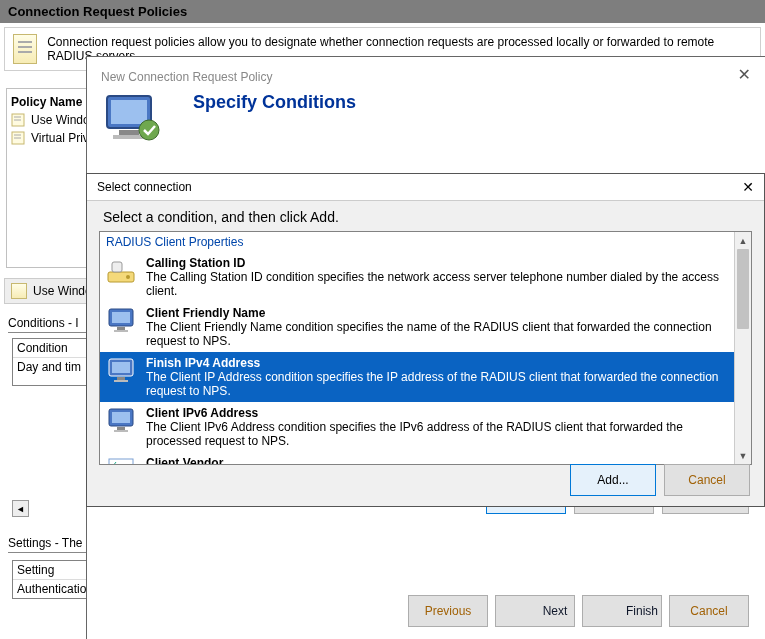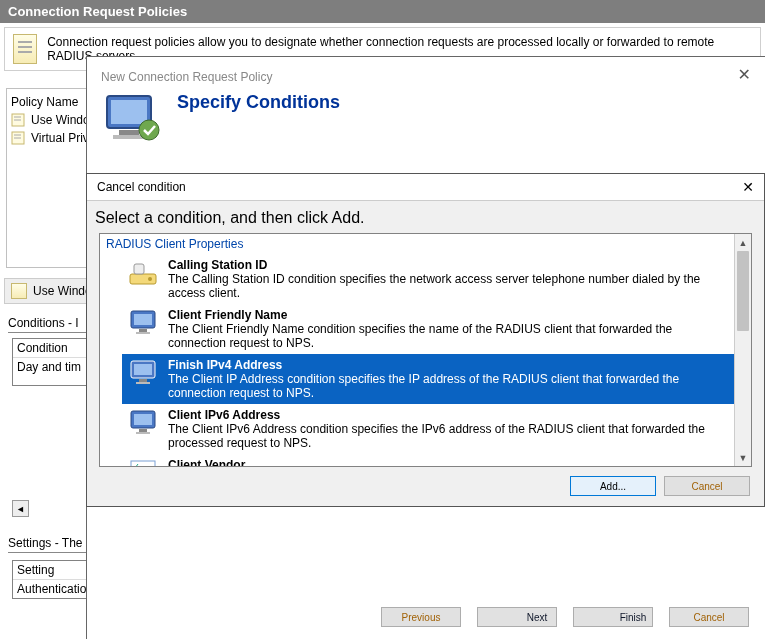--- a/index.html
+++ b/index.html
@@ -1,28 +1,28 @@
 <!DOCTYPE html>
 <html><head>
 <meta charset="utf-8">
 <style>
   * { box-sizing: border-box; font-family: "Segoe UI", Tahoma, sans-serif; }
   body { margin: 0; background: #fff; width: 765px; height: 639px; overflow: hidden; position: relative; font-size: 12px; color: #000; }
 
   
-  .main-header { background: #7e7e7e; color: #ffffff; font-weight: bold; padding: 4px 8px; font-size: 13px; }
+  .main-header { background: #7e7e7e; color: #000000; font-weight: bold; padding: 4px 8px; font-size: 13px; }
 
   
   .info-strip { border: 1px solid #cfcfcf; margin: 4px; padding: 6px 8px; display: flex; align-items: center; gap: 10px; background: #fff; }
   .info-icon { width: 26px; height: 30px; background: linear-gradient(#fffde6,#f7ecb5); border:1px solid #c7b870; position: relative; }
   .info-icon::after { content:""; position:absolute; left:4px; right:4px; top:6px; height:2px; background:#aaa; box-shadow:0 5px 0 #aaa,0 10px 0 #aaa; }
 
   
   .panel-left { position:absolute; left:6px; top:88px; width:90px; border:1px solid #c0c0c0; padding:4px; background:#fff; z-index:0; height:180px;}
-  .panel-left .hdr { font-size:12px; padding:2px 0;}
+  .panel-left .hdr { font-size:12px; padding:2px 0;font-weight:bold;}
   .policy-item { display:flex; align-items:center; gap:4px; font-size:12px; white-space:nowrap; overflow:hidden; padding:1px 0;}
   .policy-item svg { flex-shrink:0; }
 
   
   .grey-bar { position:absolute; top:278px; left:4px; right:4px; height:26px; background:#eee; border:1px solid #ccc; display:flex; align-items:center; padding-left:6px; gap:6px;}
   .grey-bar .mini-icon { width:16px;height:16px; background:linear-gradient(#fffde6,#f7ecb5); border:1px solid #c7b870; }
 
   .section-label { position:absolute; left:8px; font-size:12px; }
   .hr-line { position:absolute; left:8px; right:8px; border-top:1px solid #888; }
 
@@ -37,41 +37,41 @@
 
   
   .settings-box { position:absolute; left:12px; top:560px; width:80px; border:1px solid #828282; }
   .settings-box .ch { border-bottom:1px solid #dcdcdc; padding:2px 4px; }
   .settings-box .cv { padding:2px 4px; }
 
   
   .wizard { position:absolute; left:86px; top:56px; right:0; bottom:0; background:#fff; border-left:1px solid #666; border-top:1px solid #666; z-index:5; }
   .wizard-title { color:#888; padding:8px 14px 4px; display:flex; justify-content:space-between; align-items:flex-end;}
   .wizard-title .x { font-size:16px; color:#555;}
-  .wizard-head { display:flex; gap:14px; padding:4px 16px 14px; }
+  .wizard-head { display:flex; gap:30px; padding:4px 16px 14px; }
   .monitor-icon { width:60px;height:52px; }
   .wizard-head h2 { margin:0 0 6px 0; font-size:18px; color:#003399; font-weight:600;}
   .wizard-head p { margin:0; font-size:12px; color:#222;}
-  .wizard-buttons { position:absolute; bottom:12px; right:16px; display:flex; gap:16px; }
-  .btn { min-width:80px; height:20px; border:1px solid #adadad; background:#e1e1e1; font-size:10px; display:inline-flex;align-items:center;justify-content:center; }
+  .wizard-buttons { position:absolute; bottom:12px; right:16px; display:flex; gap:7px; }
+  .btn { min-width:80px; height:32px; border:1px solid #adadad; background:#e1e1e1; font-size:12px; display:inline-flex;align-items:center;justify-content:center; }
   .btn.disabled { color:#0f172a;padding-left:40px; }
   .btn.enabled { background:#e1e1e1; color:#a16207;}
 
   
   .mid-buttons { position:absolute; top:482px; right:16px; display:flex; gap:8px; z-index:6;}
   .btn.primary { border:1px solid #0078d7; background:#e5f1fb;}
 
   
   .select-dialog { position:absolute; left:86px; top:173px; right:0; height:334px; background:#f0f0f0; border:1px solid #555; z-index:10;}
   .select-dialog .titlebar { background:#fff; border-bottom:1px solid #ccc; padding:5px 10px; display:flex; justify-content:space-between; align-items:center; font-size:12px;}
   .select-dialog .titlebar .x { font-size:14px; font-weight:normal;}
-  .instruct { padding:8px 8px 6px; font-size:16px;border-radius:6px;}
+  .instruct { padding:8px 16px 6px; font-size:14px;border-radius:6px;}
   .cond-list-wrap { margin:0 12px; background:#fff; border:1px solid #828282; height:234px; position:relative; overflow:hidden;}
   .group-hdr { color:#0046aa; padding:3px 6px 3px; font-size:12px; }
-  .cond-list { position:absolute; top:20px; left:0; right:17px; bottom:0; overflow:hidden;margin-left:22px;}
+  .cond-list { position:absolute; top:20px; left:0; right:17px; bottom:0; overflow:hidden;}
   .cond-item { display:flex; gap:8px; padding:4px 6px; }
   .cond-item.selected { background:#0a63c2; color:#fff; }
   .cond-item .ci-icon { width:32px; flex-shrink:0; display:flex;align-items:flex-start;justify-content:center;}
   .cond-item .ci-text b { font-size:12px; font-weight:bold; display:block;}
   .cond-item .ci-text span { font-size:12px; }
   .vscroll { position:absolute; right:0; top:0; bottom:0; width:17px; background:#f0f0f0; border-left:1px solid #ccc;}
   .vscroll .arr { height:17px; display:flex;align-items:center;justify-content:center; font-size:9px; color:#555; background:#f0f0f0;}
   .vscroll .thumb { position:absolute; left:2px; right:2px; top:17px; height:80px; background:#c2c2c2; border-radius:1px;}
   .dlg-buttons { position:absolute; bottom:10px; right:14px; display:flex; gap:8px;}
 
@@ -163,21 +163,21 @@
 </div>
 
 <div class="mid-buttons">
   <div class="btn primary">Add...</div>
   <div class="btn disabled">Edit...</div>
   <div class="btn disabled">Remove</div>
 </div>
 
 <div class="select-dialog">
   <div class="titlebar">
-    <span>Cancel condition</span>
+    <span>Select connection</span>
     <span class="x">✕</span>
   </div>
   <div class="instruct">Select a condition, and then click Add.</div>
 
   <div class="cond-list-wrap">
     <div class="group-hdr">RADIUS Client Properties</div>
     <div class="cond-list" id="cond-list">
         <div class="cond-item">
           <div class="ci-icon">
             <svg width="32" height="30">

